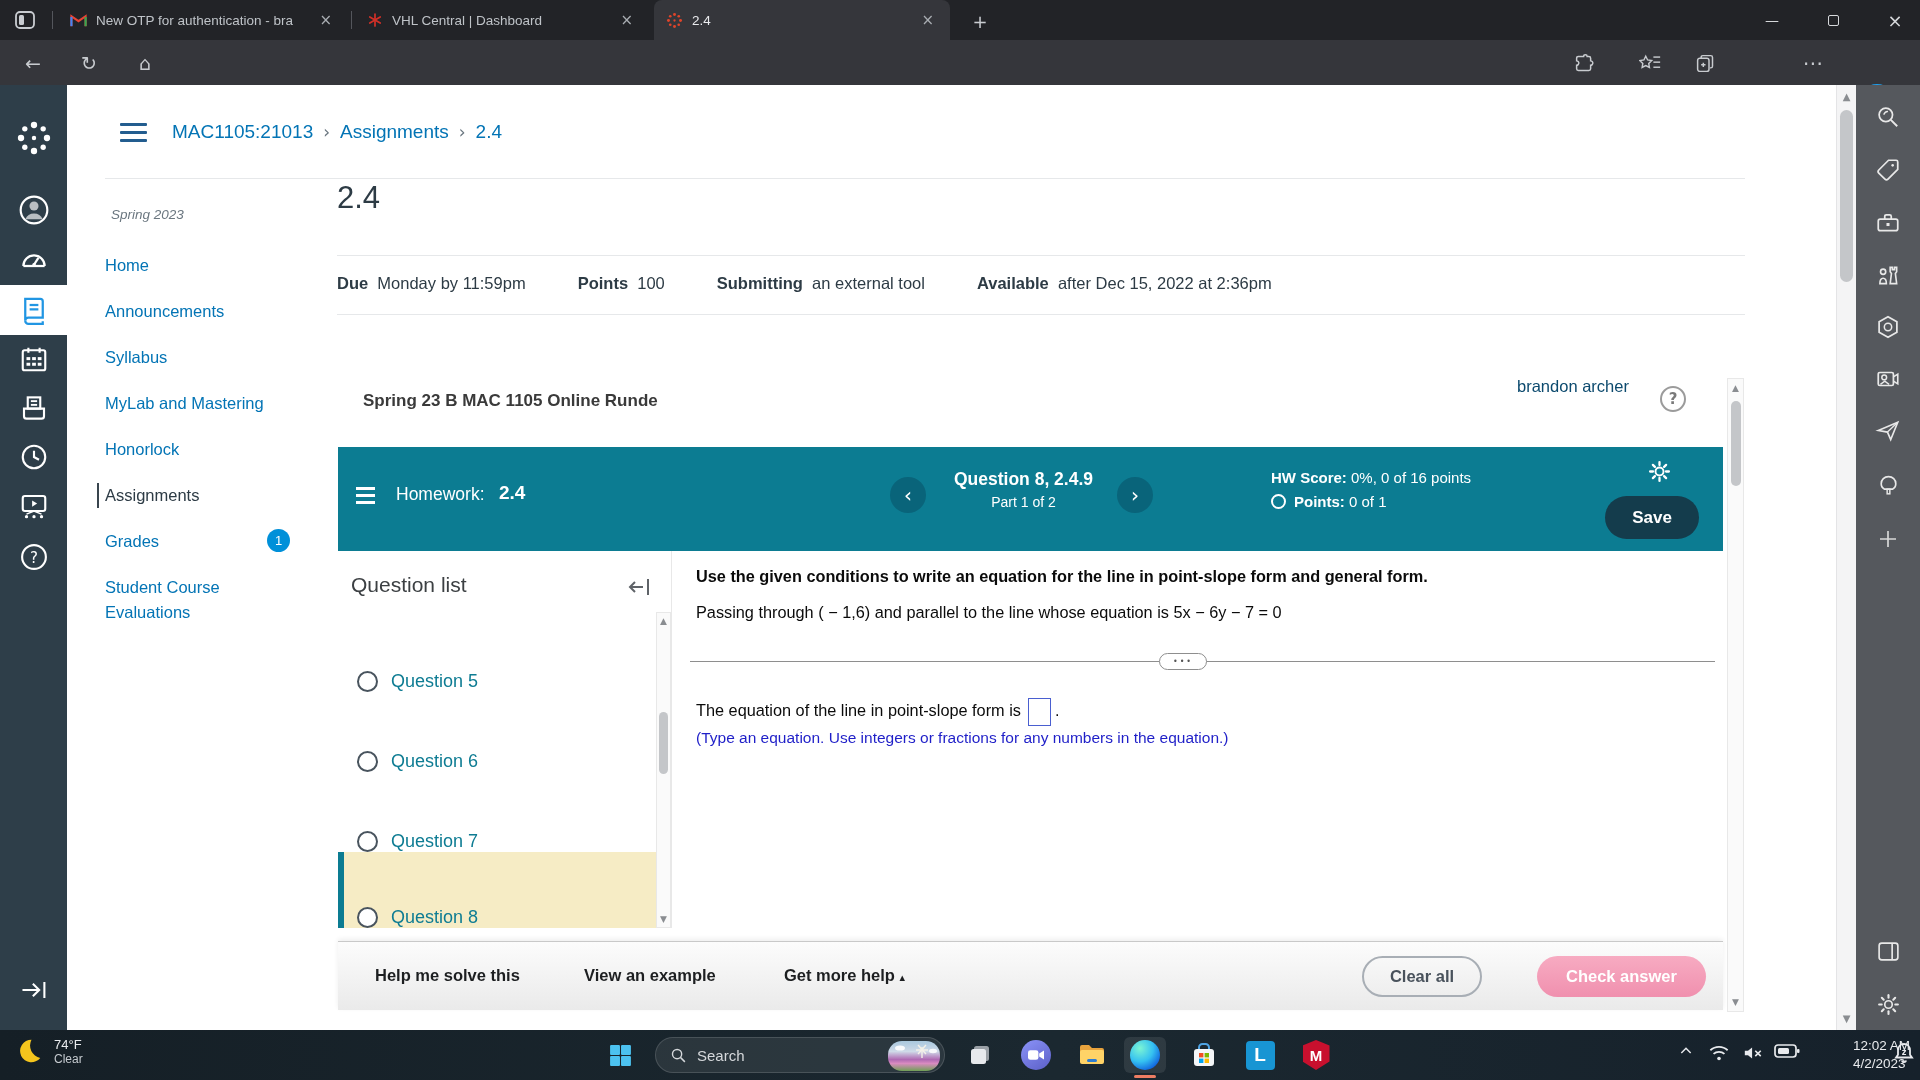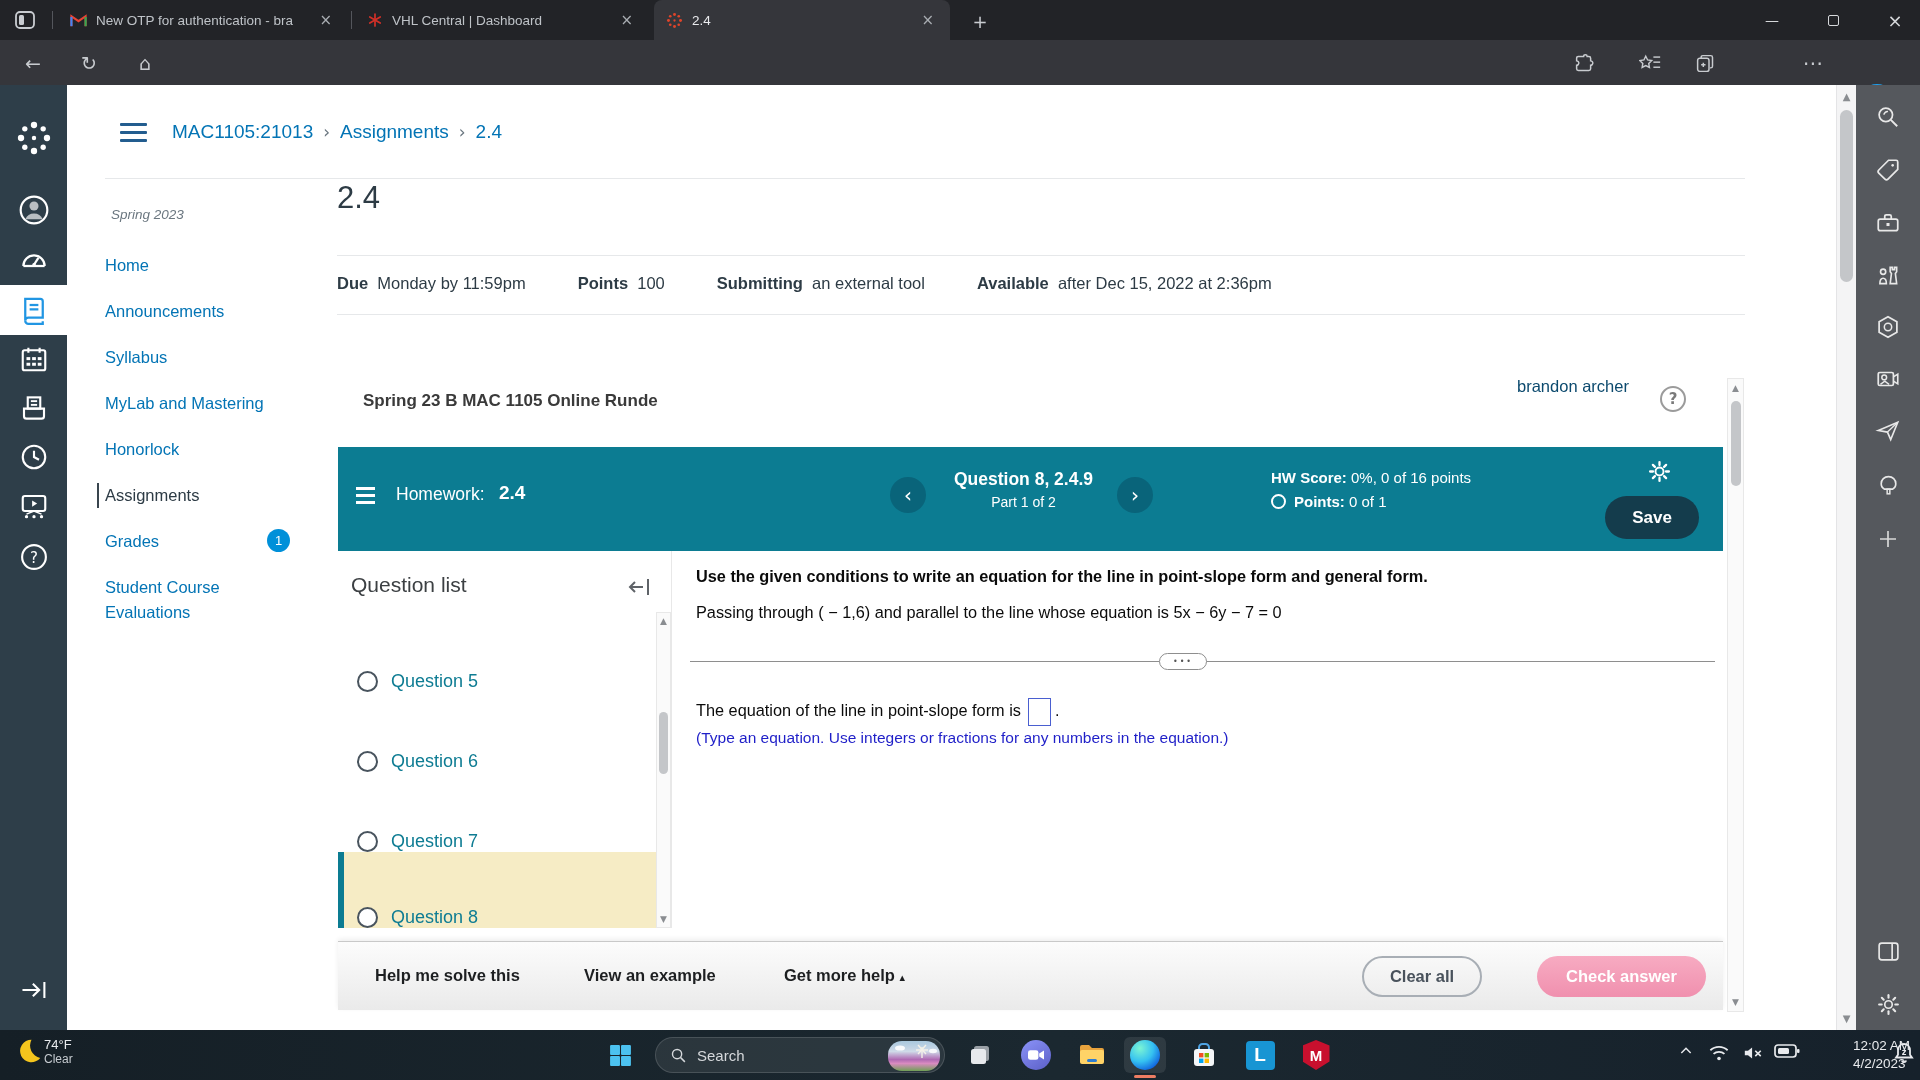--- a/index.html
+++ b/index.html
@@ -499,21 +499,21 @@
           </g>
         </svg>
     </div>
   </div>
 
   <div class="taskbar">
     <div class="abs" style="left:14px;top:6px;display:flex;align-items:center;">
       <svg class="ic" width="30" height="30" viewBox="0 0 24 24">
           <path d="M14 3a9 9 0 1 0 7 14.5A10 10 0 0 1 14 3z" fill="#F5C51D"></path>
         </svg>
-      <div style="">
+      <div style="margin-left:10px;">
         <div style="font-size:13px;">74°F</div>
         <div style="font-size:12px;color:#C6CBD0;">Clear</div>
       </div>
     </div>
 
     <div class="tb-ico" style="left:602px;">
       <svg class="ic" width="25" height="25" viewBox="0 0 24 24">
           <g fill="#4CC2F0">
             <rect x="2" y="2" width="9.5" height="9.5" rx="1"></rect>
             <rect x="12.5" y="2" width="9.5" height="9.5" rx="1"></rect>

